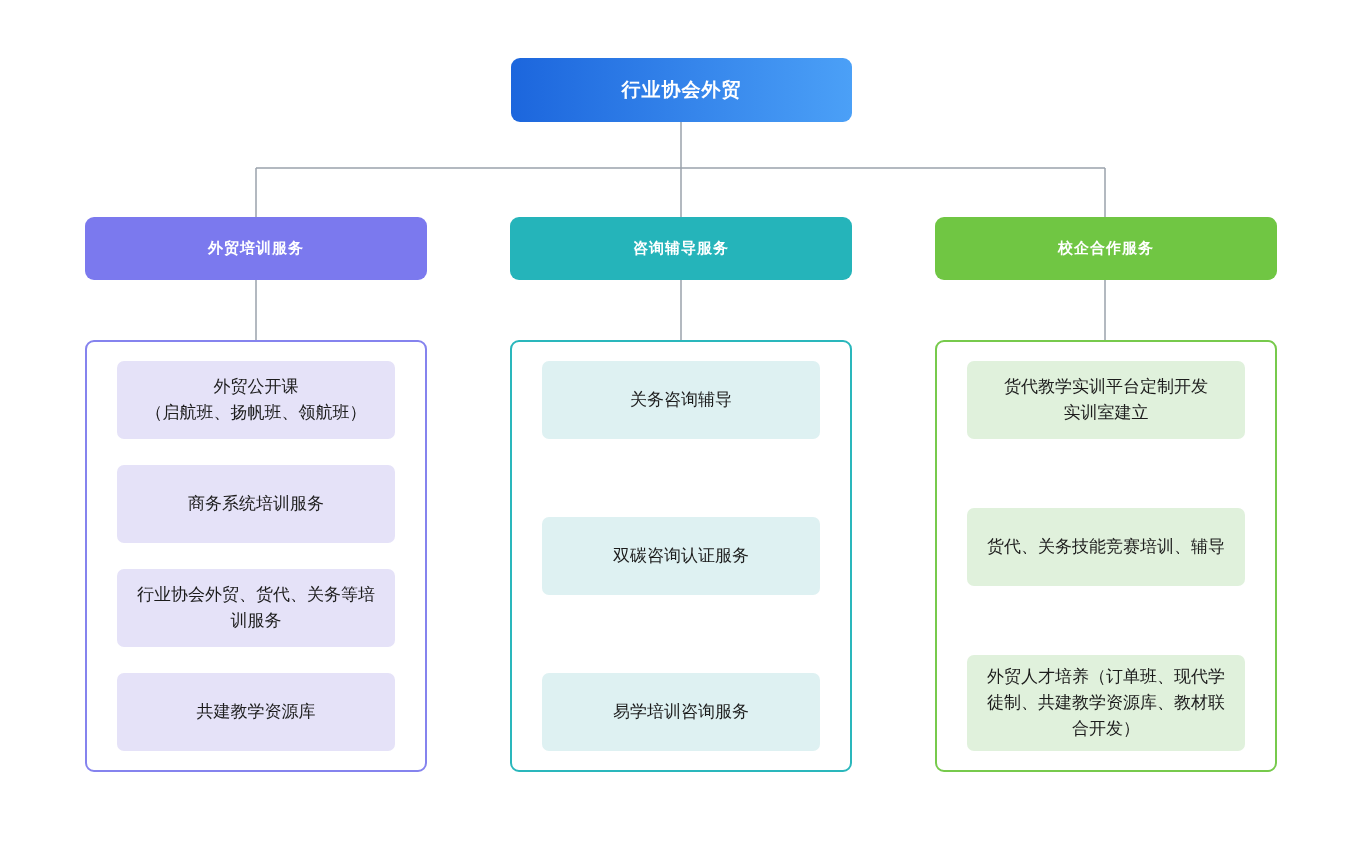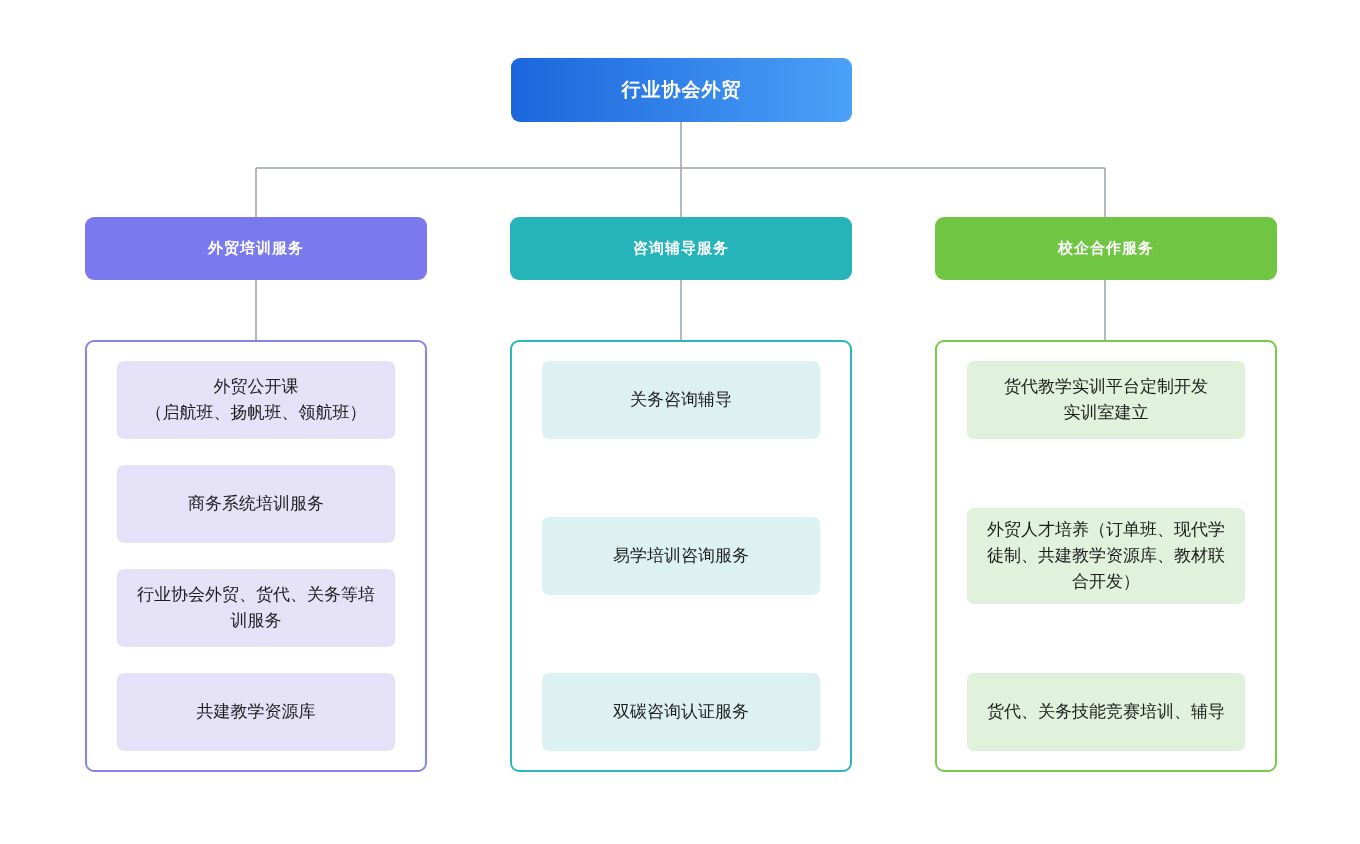--- a/index.html
+++ b/index.html
@@ -118,27 +118,27 @@
     <div class="leaf-item">商务系统培训服务</div>
     <div class="leaf-item">行业协会外贸、货代、关务等培训服务</div>
     <div class="leaf-item">共建教学资源库</div>
   </div>
 
   <div class="branch-header branch-1" style="--hdr: #25b4ba; --brd: #2ab7bc; --leaf: #def1f2;">
     <span>咨询辅导服务</span>
   </div>
   <div class="branch-container branch-1" style="--hdr: #25b4ba; --brd: #2ab7bc; --leaf: #def1f2;">
     <div class="leaf-item">关务咨询辅导</div>
+    <div class="leaf-item">双碳咨询认证服务</div>
     <div class="leaf-item">易学培训咨询服务</div>
-    <div class="leaf-item">双碳咨询认证服务</div>
   </div>
 
   <div class="branch-header branch-2" style="--hdr: #70c643; --brd: #77ca4c; --leaf: #e0f1dc;">
     <span>校企合作服务</span>
   </div>
   <div class="branch-container branch-2" style="--hdr: #70c643; --brd: #77ca4c; --leaf: #e0f1dc;">
     <div class="leaf-item">货代教学实训平台定制开发
 实训室建立</div>
+    <div class="leaf-item">货代、关务技能竞赛培训、辅导</div>
     <div class="leaf-item">外贸人才培养（订单班、现代学徒制、共建教学资源库、教材联合开发）</div>
-    <div class="leaf-item">货代、关务技能竞赛培训、辅导</div>
   </div>
 
 </div>
 
 </body></html>

